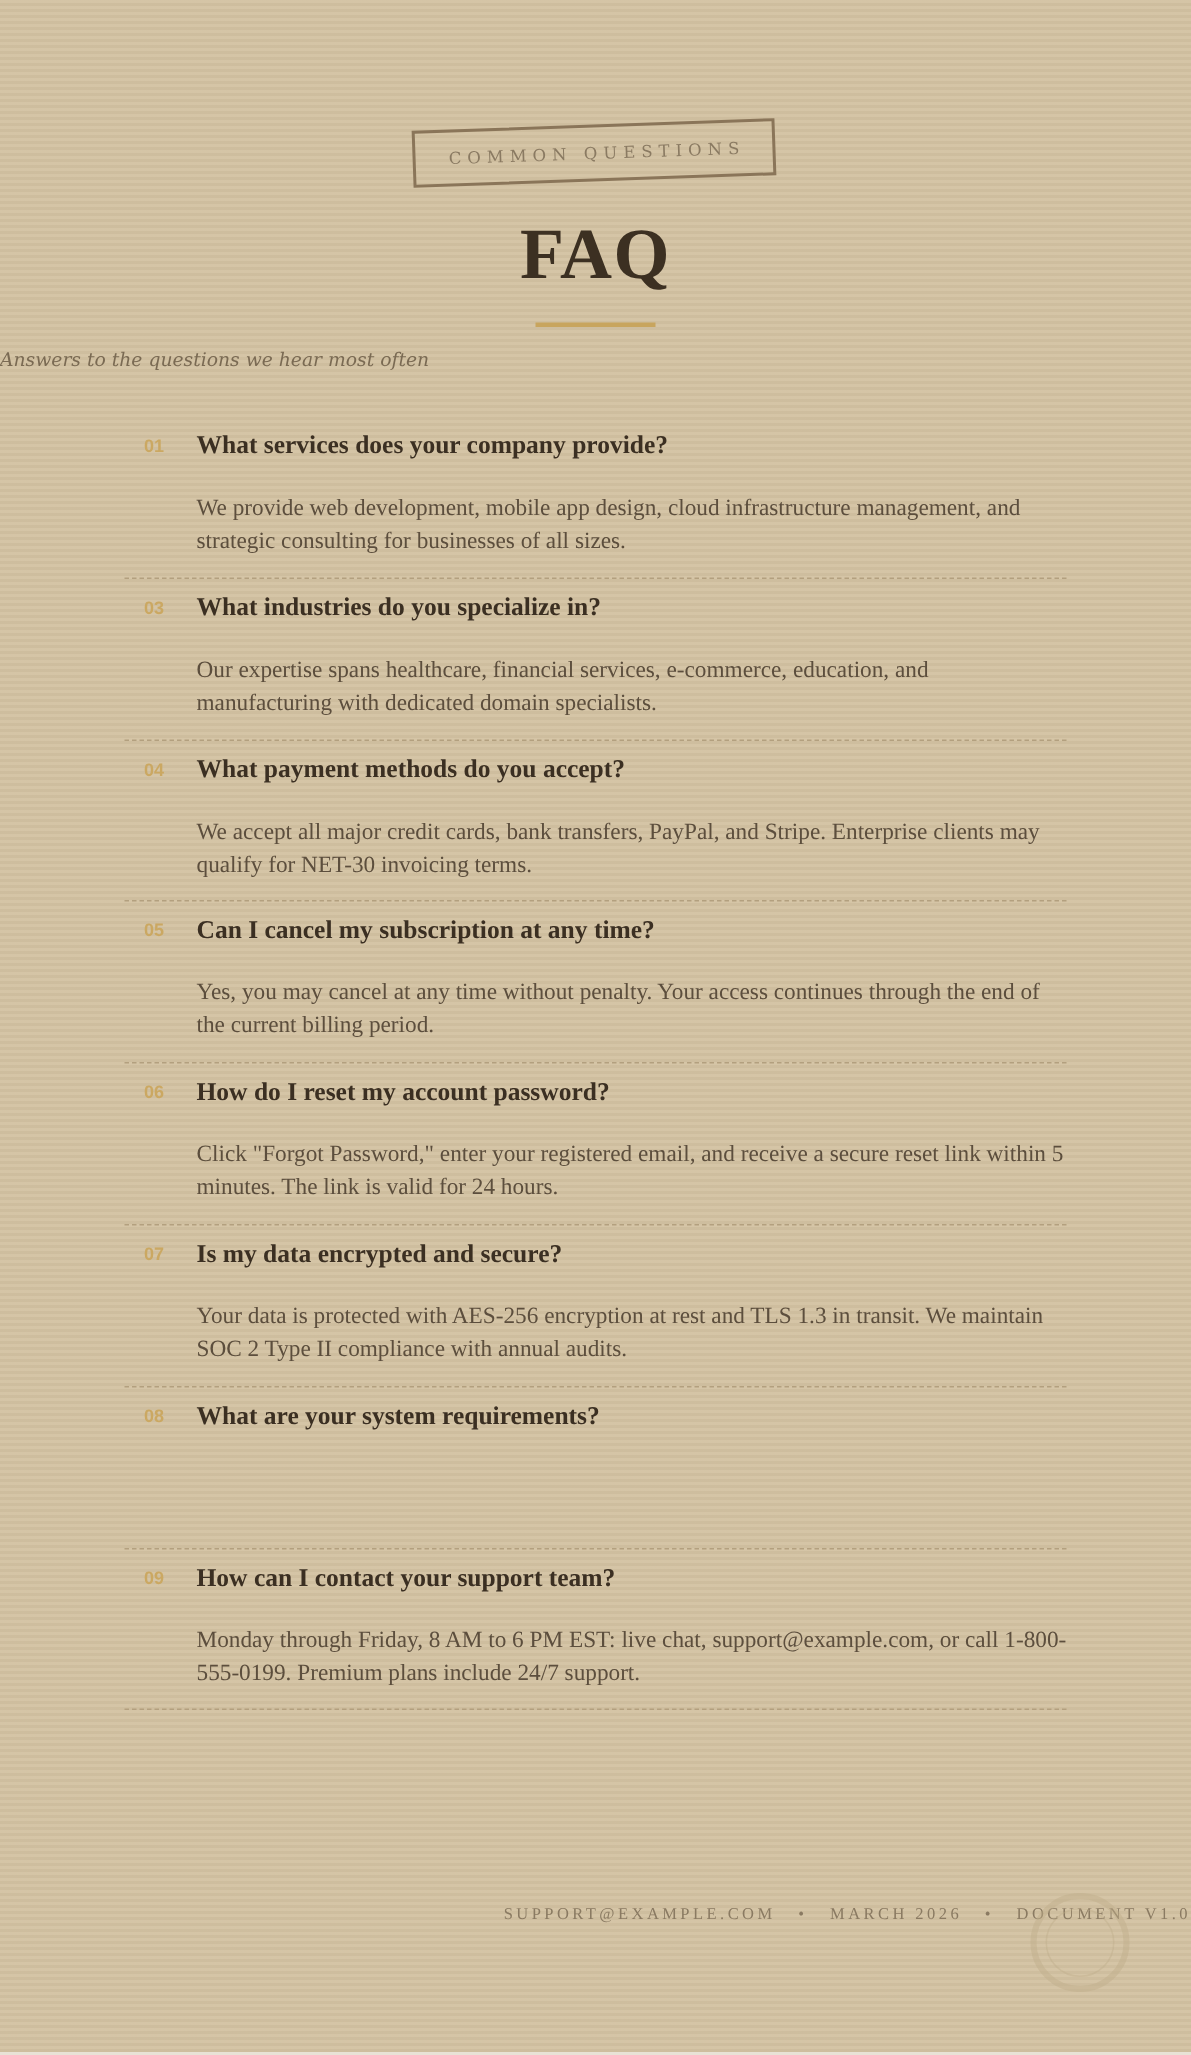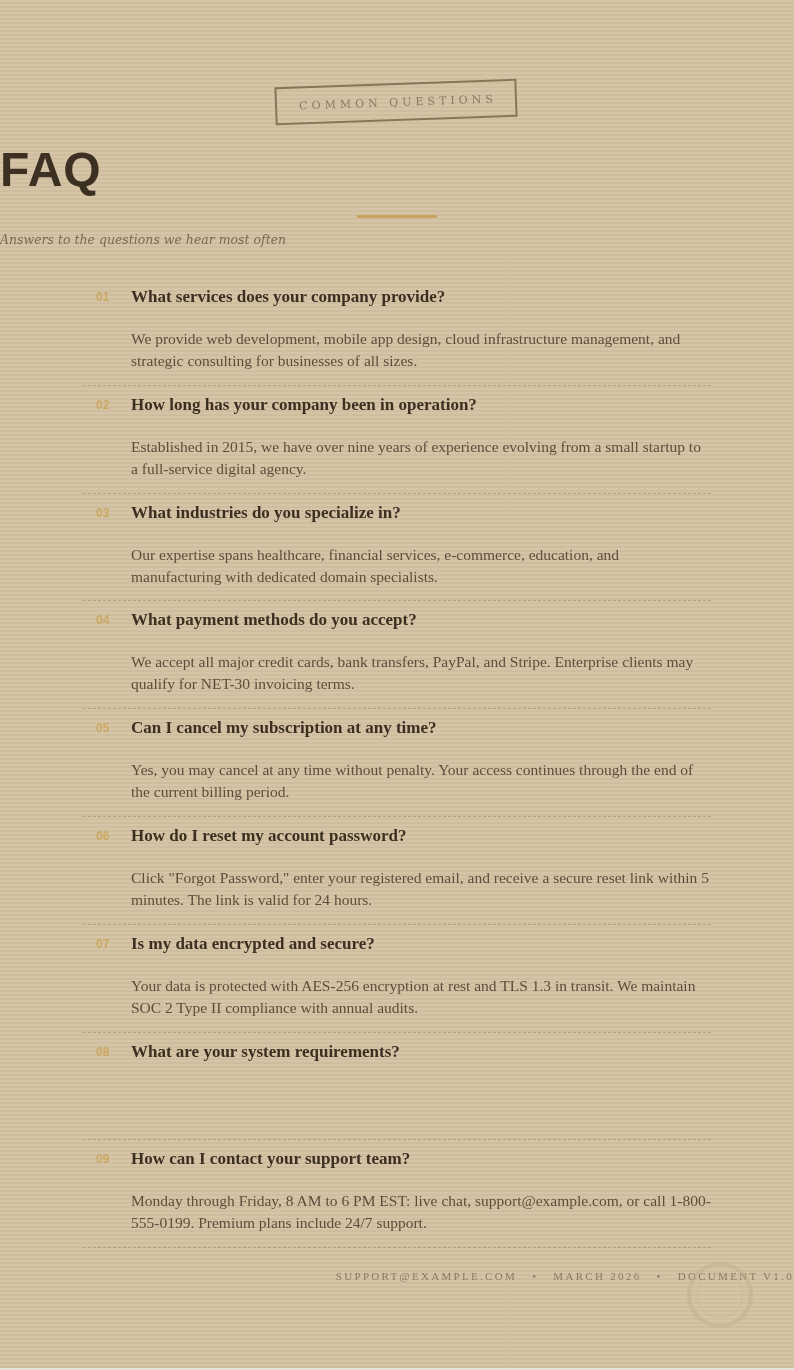--- a/index.html
+++ b/index.html
@@ -44,21 +44,22 @@
       font-size: 11px;
       letter-spacing: 4px;
       color: #8a7a62;
       padding-left: 4px;
     }
     .title {
       position: absolute;
       left: 0;
       top: 140px;
       width: 794px;
-      font-family: Liberation Sans, sans-serif;
+      text-align: center;
+      font-family: Liberation Serif, serif;
       font-weight: bold;
       font-size: 48px;
       line-height: 60px;
       color: #3c3022;
       letter-spacing: 1px;
     }
     .title-rule {
       position: absolute;
       left: 357px;
       top: 215px;
@@ -170,25 +171,20 @@
 
   <div class="subtitle">Answers to the questions we hear most often</div>
 
   <div class="faq-list">
     <div class="faq-item">
       <span class="faq-num">01</span>
       <div class="faq-q">What services does your company provide?</div>
       <div class="faq-a">We provide web development, mobile app design, cloud infrastructure management, and strategic consulting for businesses of all sizes.</div>
     </div>
     <div class="faq-item">
-      <span class="faq-num">02</span>
-      <div class="faq-q">How long has your company been in operation?</div>
-      <div class="faq-a">Established in 2015, we have over nine years of experience evolving from a small startup to a full-service digital agency.</div>
-    </div>
-    <div class="faq-item">
       <span class="faq-num">03</span>
       <div class="faq-q">What industries do you specialize in?</div>
       <div class="faq-a">Our expertise spans healthcare, financial services, e-commerce, education, and manufacturing with dedicated domain specialists.</div>
     </div>
     <div class="faq-item">
       <span class="faq-num">04</span>
       <div class="faq-q">What payment methods do you accept?</div>
       <div class="faq-a">We accept all major credit cards, bank transfers, PayPal, and Stripe. Enterprise clients may qualify for NET-30 invoicing terms.</div>
     </div>
     <div class="faq-item">

